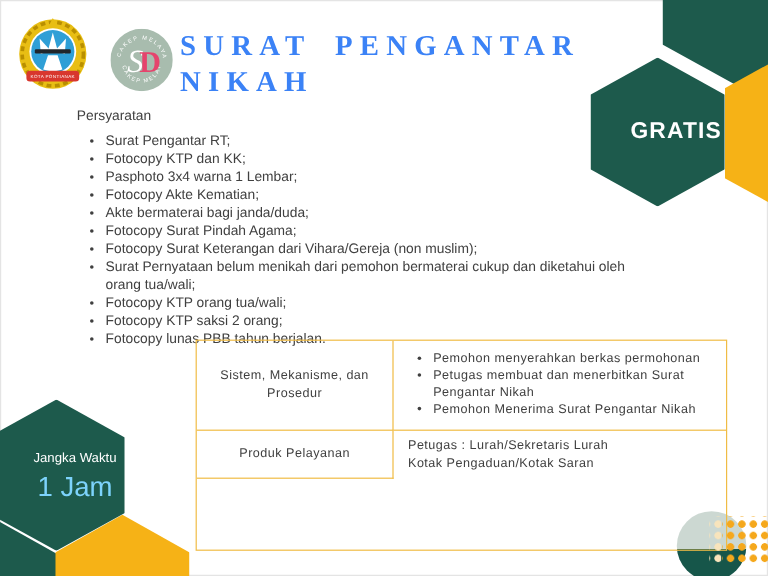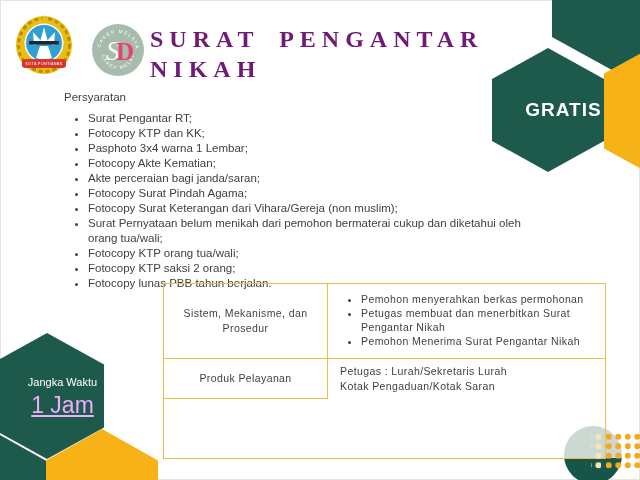--- a/index.html
+++ b/index.html
@@ -16,42 +16,42 @@
   .hex.teal { background:#1d5a4c;padding-left:31px; }
   .hex.gold { background:#f6b216; }
 
   
   .emblem { position:absolute; left:14px; top:15px; width:60px; height:62px; }
   .monogram { position:absolute; left:92px; top:24px; width:52px; height:52px; }
   .title {
     position:absolute; left:150px; top:24px;
     font-family:"Liberation Serif", serif; font-weight:700;
     font-size:24px; line-height:30px; letter-spacing:6px; word-spacing:8px;
-    color:#701a75;
+    color:#3b82f6;
   }
 
   
   .hex-tr-big   { left:552px; top:-122px; width:192px; height:212px; }
   .hex-gratis   { left:492px; top:48px;  width:112px; height:124px;
                   display:flex; align-items:center; justify-content:center; }
   .hex-tr-gold  { left:604px; top:36px;  width:136px; height:150px; }
   .gratis-label { color:#fff; font-size:19px; font-weight:600; letter-spacing:1px; }
 
   
   .requirements { position:absolute; left:64px; top:90px; width:480px; color:#404040; }
   .req-heading  { font-size:11.5px; line-height:15px; }
   .req-list     { list-style:disc; padding-left:24px; margin-top:6px; }
   .req-list li  { font-size:11.5px; line-height:15px; }
 
   
   .hex-duration { left:-10px; top:333px; width:114px; height:126px;
                   display:flex; flex-direction:column; align-items:center;
                   justify-content:center; padding-left:8px; }
   .dur-label { color:#fff; font-size:11px; line-height:17px; }
-  .dur-value { color:#f0abfc; font-size:23px; font-weight:500; line-height:28px;text-decoration:underline; }
+  .dur-value { color:#7dd3fc; font-size:23px; font-weight:500; line-height:28px; }
   .hex-bl-corner { left:-112px; top:420px; width:170px; height:190px; }
   .hex-bl-gold   { left:46px;  top:429px; width:112px; height:126px; }
 
   
   .corner-circle {
     position:absolute; left:564px; top:426px; width:58px; height:58px;
     border-radius:50%;
     background:linear-gradient(#ccd8d2 0 55%, #16564a 55% 100%);
     z-index:1;
   }
@@ -144,21 +144,21 @@
     <div>NIKAH</div>
   </div>
 
   <div class="requirements">
     <div class="req-heading">Persyaratan</div>
     <ul class="req-list">
       <li>Surat Pengantar RT;</li>
       <li>Fotocopy KTP dan KK;</li>
       <li>Pasphoto 3x4 warna 1 Lembar;</li>
       <li>Fotocopy Akte Kematian;</li>
-      <li>Akte perceraian bagi janda/saran;</li>
+      <li>Akte bermaterai bagi janda/duda;</li>
       <li>Fotocopy Surat Pindah Agama;</li>
       <li>Fotocopy Surat Keterangan dari Vihara/Gereja (non muslim);</li>
       <li>Surat Pernyataan belum menikah dari pemohon bermaterai cukup dan diketahui oleh orang tua/wali;</li>
       <li>Fotocopy KTP orang tua/wali;</li>
       <li>Fotocopy KTP saksi 2 orang;</li>
       <li>Fotocopy lunas PBB tahun berjalan.</li>
     </ul>
   </div>
 
   <div class="svc-table">

